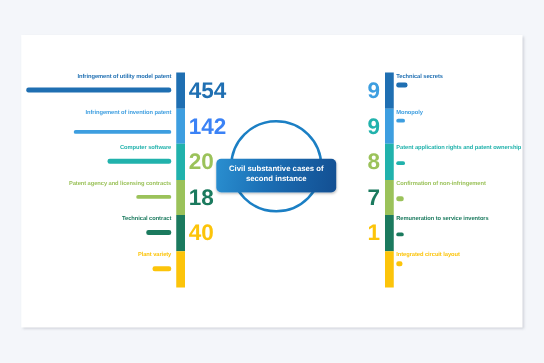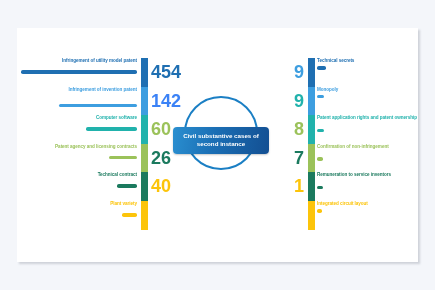--- a/index.html
+++ b/index.html
@@ -203,22 +203,22 @@
           <div class="strip-seg" style="background: rgb(61, 158, 224);"></div>
           <div class="strip-seg" style="background: rgb(33, 178, 172);"></div>
           <div class="strip-seg" style="background: rgb(155, 194, 90);"></div>
           <div class="strip-seg" style="background: rgb(27, 122, 94);"></div>
           <div class="strip-seg" style="background: rgb(252, 196, 10);"></div>
         </div>
 
       <div class="nums left-nums" id="left-nums">
           <div class="num" style="color: rgb(31, 111, 178);">454</div>
           <div class="num" style="color: #3b82f6;">142</div>
-          <div class="num" style="color: rgb(155, 194, 90);">60</div>
-          <div class="num" style="color: rgb(27, 122, 94);">26</div>
+          <div class="num" style="color: rgb(155, 194, 90);">20</div>
+          <div class="num" style="color: rgb(27, 122, 94);">18</div>
           <div class="num" style="color: rgb(252, 196, 10);">40</div>
         </div>
 
       <div class="center">
         <div class="ring"></div>
         <div class="banner">Civil substantive cases of second instance</div>
       </div>
 
       <div class="nums right-nums" id="right-nums">
           <div class="num" style="color: rgb(61, 158, 224);">9</div>

